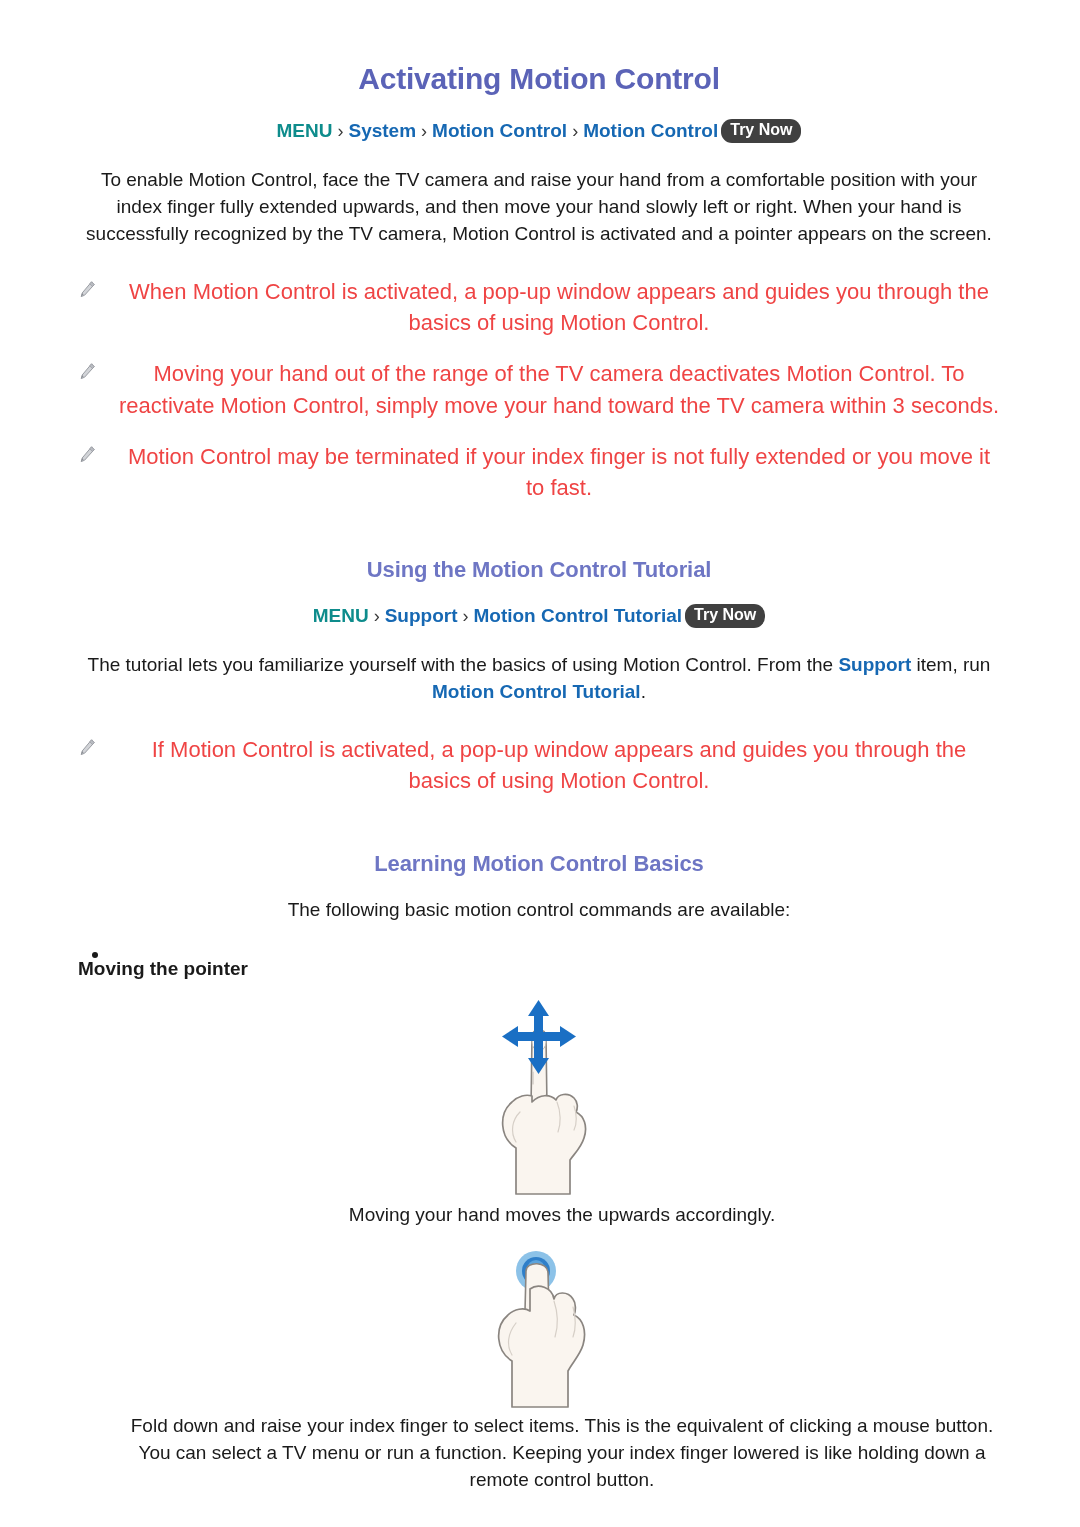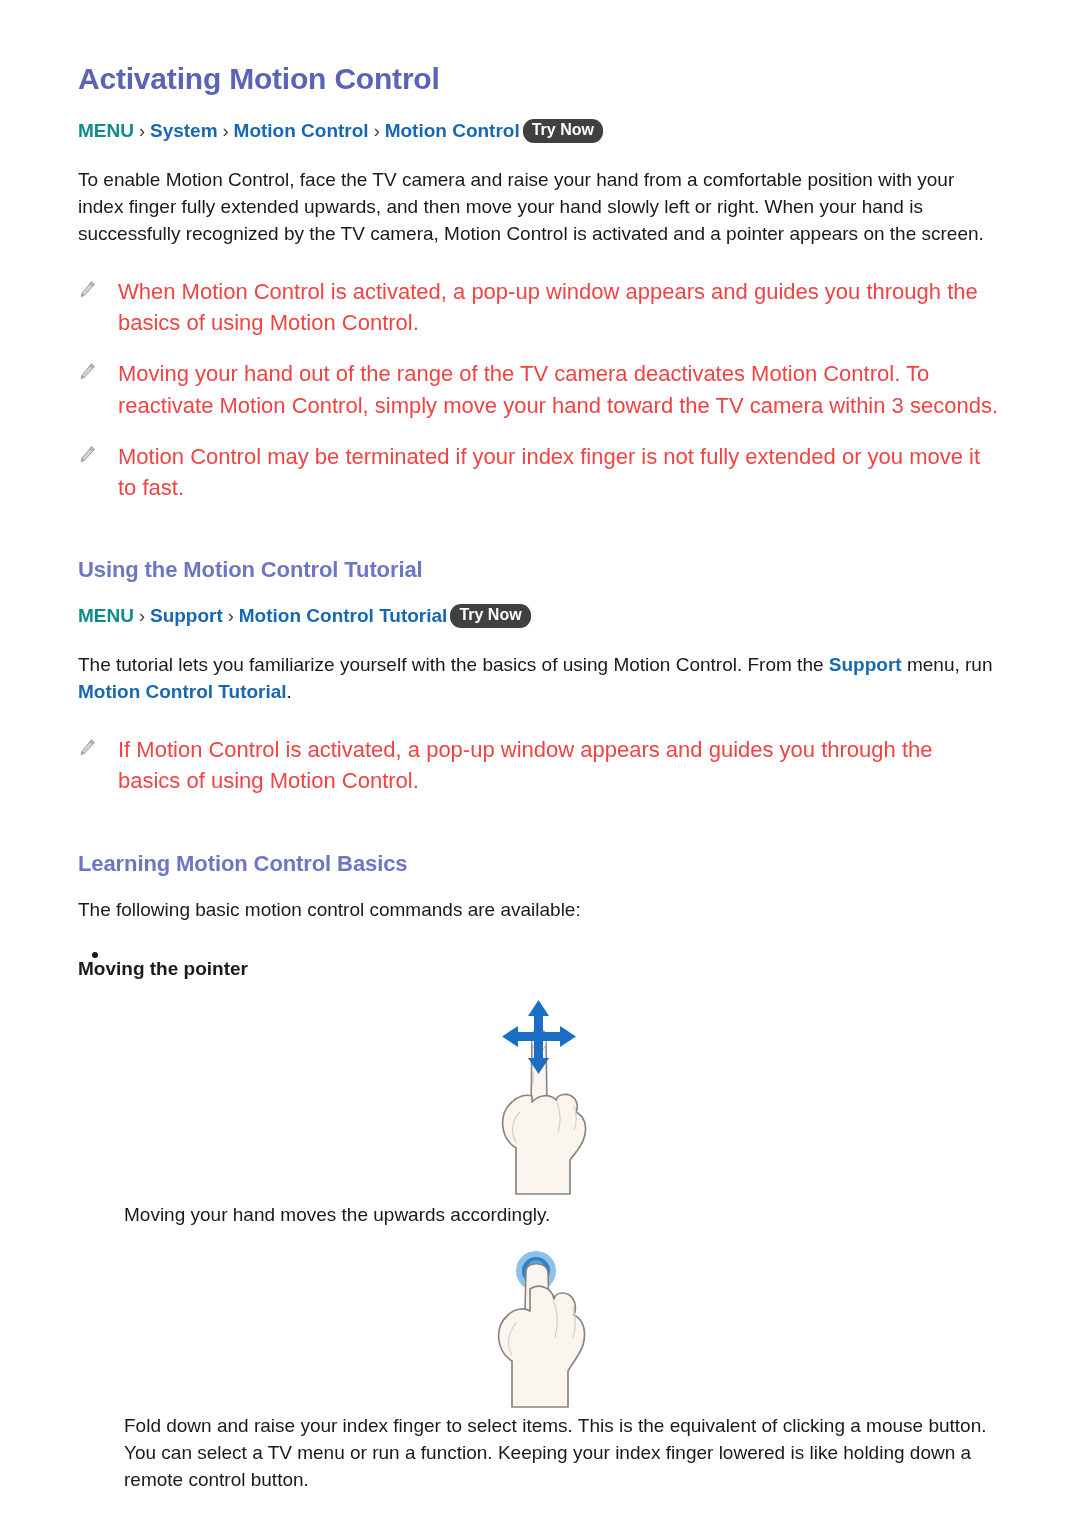--- a/index.html
+++ b/index.html
@@ -14,20 +14,21 @@
     color: #1a1a1a;
     overflow: hidden;
     position: relative;
   }
   .page {
     position: relative;
     width: 1080px;
     height: 1243px;
     padding: 8px;
     box-sizing: border-box;
+    text-align: center;
   }
   .content {
     position: absolute;
     left: 78px;
     top: 62px;
     width: 922px;
   }
 
   h1.doc-title {
     font-size: 30px;
@@ -193,21 +194,21 @@
     </div>
 
     <div class="spacer-lg"></div>
 
     <h2 class="section-title">Using the Motion Control Tutorial</h2>
 
     <div class="breadcrumb">
       <span class="bc-menu">MENU</span><span class="bc-sep">›</span><span class="bc-item">Support</span><span class="bc-sep">›</span><span class="bc-item">Motion Control Tutorial</span><span class="try-now">Try Now</span>
     </div>
 
-    <p class="body-text"><span>The tutorial lets you familiarize yourself with the basics of using Motion Control. From the </span><span class="lnk">Support</span><span> menu, run </span><span class="lnk">Motion Control Tutorial</span><span>.</span></p>
+    <p class="body-text"><span>The tutorial lets you familiarize yourself with the basics of using Motion Control. From the </span><span class="lnk">Support</span><span> item, run </span><span class="lnk">Motion Control Tutorial</span><span>.</span></p>
 
     <div class="spacer-sm"></div>
 
     <div class="note">
       <span class="note-icon">
         <svg width="18" height="20" viewBox="0 0 18 20">
           <path d="M13.6 1.8 L16.2 4.6 L6.6 15.2 L3.2 16.6 L4.2 13.0 Z" fill="#d2d4d8" stroke="#9a9da3" stroke-width="1"></path>
           <path d="M13.6 1.8 L16.2 4.6 L14.4 6.6 L11.8 3.8 Z" fill="#b9bcc2" stroke="#9a9da3" stroke-width="0.8"></path>
           <path d="M3.2 16.6 L4.2 13.0 L5.6 14.6 Z" fill="#8d9096"></path>
         </svg>

